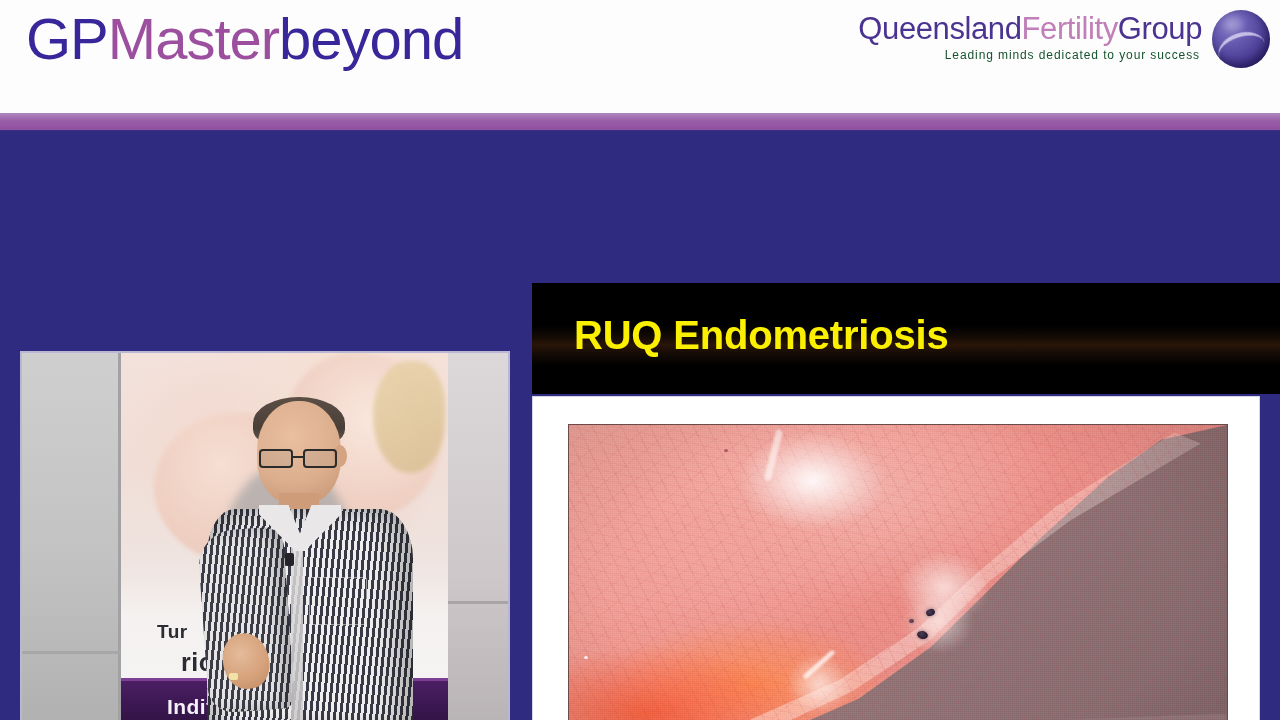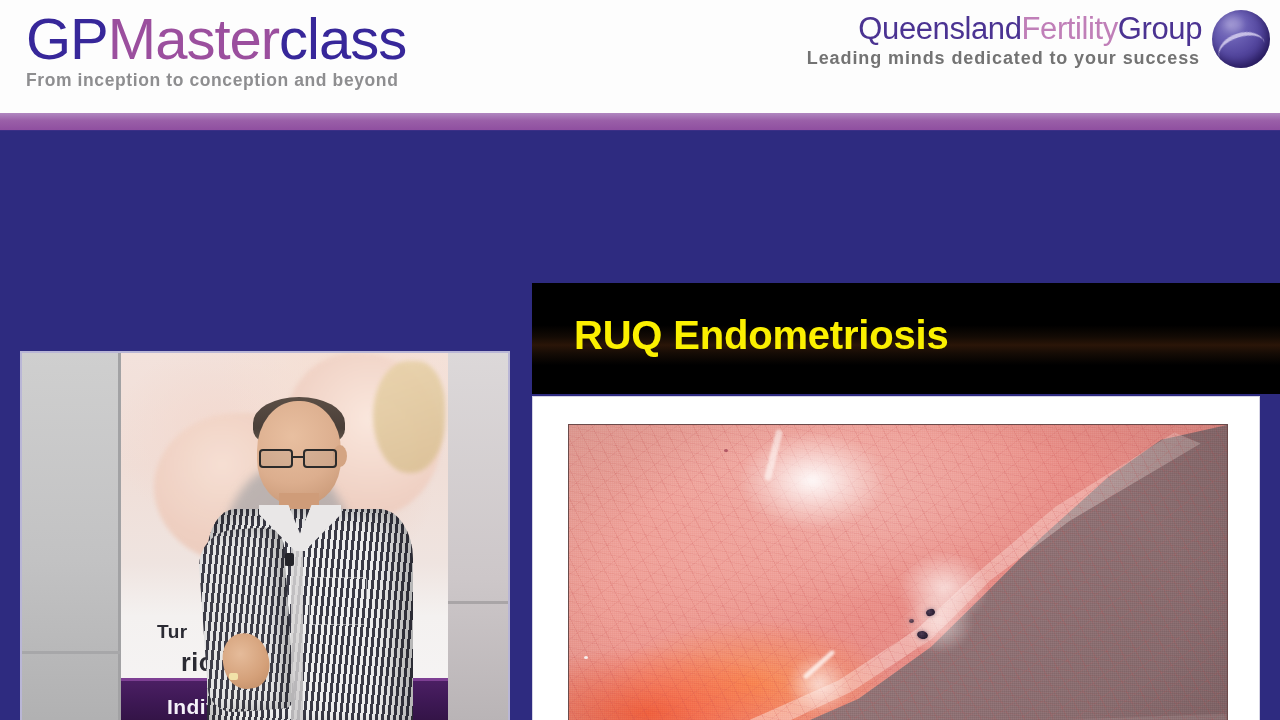--- a/index.html
+++ b/index.html
@@ -65,24 +65,24 @@
   #qfg-wordmark {
     font-size: 31px;
     line-height: 34px;
     letter-spacing: -0.4px;
     white-space: nowrap;
   }
   .qfg-a { color: #4b3392; }
   .qfg-b { color: #c07fb8; }
   .qfg-c { color: #4b3392; }
   #qfg-tagline {
-    font-size: 18px;
-    font-weight: bold;
+    font-size: 12px;
+    font-weight: normal;
     letter-spacing: 0.9px;
-    color: #737373;
+    color: #14532d;
     white-space: nowrap;
     margin-top: 2px;
     padding-right: 2px;
   }
   #qfg-sphere {
     position: relative;
     width: 58px; height: 58px;
     margin-left: 10px;
     margin-top: 2px;
     border-radius: 50%;
@@ -513,22 +513,21 @@
   }
 </style>
 </head>
 <body>
 
 <div id="stage">
 
   <div id="header">
 
     <div id="brand-left">
-      <div id="brand-wordmark"><span class="wm-gp">GP</span><span class="wm-mas">Mas</span><span class="wm-ter">ter</span><span class="wm-class">class</span></div>
-      <div id="brand-tagline">From inception to conception and beyond</div>
+      <div id="brand-wordmark"><span class="wm-gp">GP</span><span class="wm-mas">Mas</span><span class="wm-ter">ter</span><span class="wm-class">beyond</span></div>
     </div>
 
     <div id="brand-right">
       <div id="qfg-text-block">
         <div id="qfg-wordmark"><span class="qfg-a">Queensland</span><span class="qfg-b">Fertility</span><span class="qfg-c">Group</span></div>
         <div id="qfg-tagline">Leading minds dedicated to your success</div>
       </div>
       <div id="qfg-sphere">
           <span class="sph-hl"></span>
         </div>

